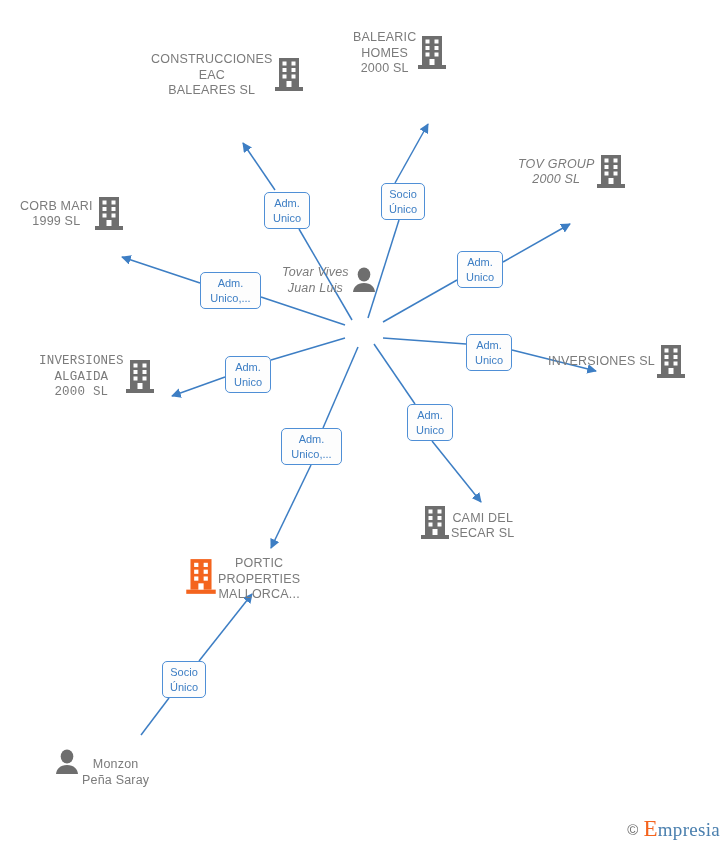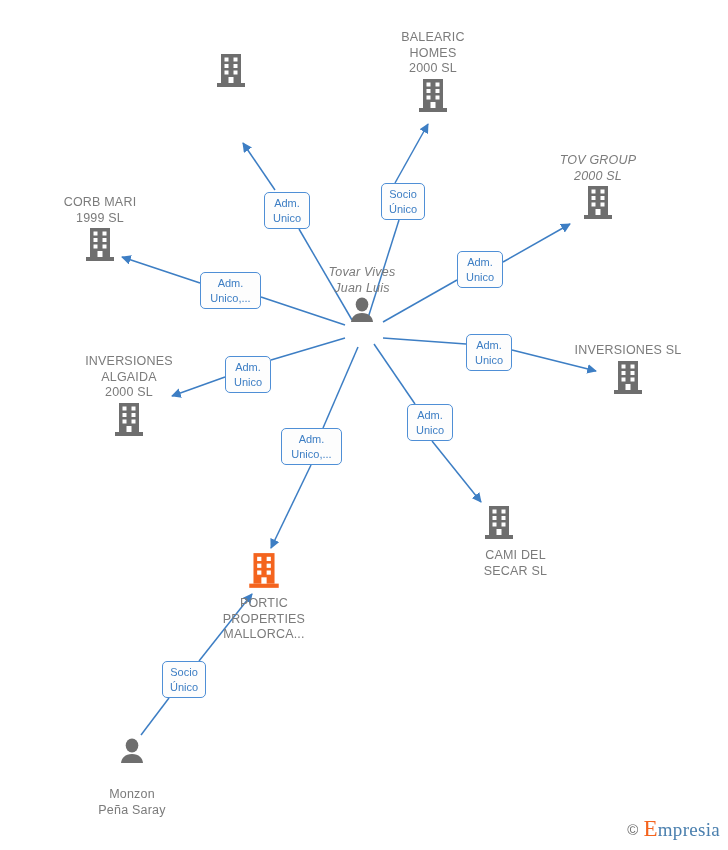--- a/index.html
+++ b/index.html
@@ -1,21 +1,21 @@
 <!DOCTYPE html>
 <html><head>
 <meta charset="utf-8">
 <style>
   html,body{margin:0;padding:0;background:#ffffff;}
   body{
     width:728px;height:850px;position:relative;overflow:hidden;
     font-family:"Liberation Sans","DejaVu Sans",sans-serif;
   }
   #graph-canvas{position:absolute;left:0;top:0;width:728px;height:850px;}
-  .node{position:absolute;display:flex;flex-direction:column;align-items:center;width:160px;}
+  .node{position:absolute;display:flex;flex-direction:row;align-items:center;width:160px;}
   .node-label{
     font-size:12.5px;line-height:15.5px;color:#7b7b7b;text-align:center;
     letter-spacing:.2px;white-space:pre-line;
   }
   .node-icon{display:block;}
   .node-icon svg{display:block;}
   .edge-label{
     position:absolute;background:#fdfdfd;border:1.4px solid #4f8fd6;border-radius:5px;
     color:#3d7ec4;font-size:11px;line-height:14.5px;text-align:center;
     padding:3px 6px 4px;white-space:pre-line;box-sizing:border-box;
@@ -64,20 +64,23 @@
 
     <line x1="358" y1="347" x2="323" y2="428"></line>
     <line x1="311" y1="465" x2="271" y2="548" marker-end="url(#arrow)"></line>
 
     <line x1="141" y1="735" x2="169" y2="698"></line>
     <line x1="199" y1="661" x2="252" y2="594" marker-end="url(#arrow)"></line>
   </g>
 </svg>
 
 <div class="node" style="left:151px;top:52px;">
+  <div class="node-label">CONSTRUCCIONES
+EAC
+BALEARES SL</div>
   <span class="node-icon">
     <svg width="32" height="38" viewBox="0 0 32 38">
         <g fill="#6e6e6e">
       <rect x="6" y="2" width="20" height="29"></rect>
           <rect x="2" y="31" width="28" height="4"></rect>
     </g>
         <g fill="#ffffff">
       <rect x="9.5" y="5.5" width="4" height="4"></rect>
           <rect x="18.5" y="5.5" width="4" height="4"></rect>
       <rect x="9.5" y="12" width="4" height="4"></rect>
@@ -150,21 +153,21 @@
       <rect x="9.5" y="12" width="4" height="4"></rect>
           <rect x="18.5" y="12" width="4" height="4"></rect>
       <rect x="9.5" y="18.5" width="4" height="4"></rect>
           <rect x="18.5" y="18.5" width="4" height="4"></rect>
       <rect x="13.5" y="25" width="5" height="6"></rect>
     </g>
       </svg>
   </span>
 </div>
 
-<div class="node" style="left:49px;top:354px;">
+<div class="node" style="left:39px;top:354px;font-family:Liberation Mono, monospace;">
   <div class="node-label">INVERSIONES
 ALGAIDA
 2000  SL</div>
   <span class="node-icon">
     <svg width="32" height="38" viewBox="0 0 32 38">
         <g fill="#6e6e6e">
       <rect x="6" y="2" width="20" height="29"></rect>
           <rect x="2" y="31" width="28" height="4"></rect>
     </g>
         <g fill="#ffffff">
@@ -212,25 +215,25 @@
       <rect x="9.5" y="5.5" width="4" height="4"></rect>
           <rect x="18.5" y="5.5" width="4" height="4"></rect>
       <rect x="9.5" y="12" width="4" height="4"></rect>
           <rect x="18.5" y="12" width="4" height="4"></rect>
       <rect x="9.5" y="18.5" width="4" height="4"></rect>
           <rect x="18.5" y="18.5" width="4" height="4"></rect>
       <rect x="13.5" y="25" width="5" height="6"></rect>
     </g>
       </svg>
   </span>
-  <div class="node-label" style="margin-top:6px;margin-left:33px;">CAMI DEL
+  <div class="node-label" style="margin-top:6px;">CAMI DEL
 SECAR  SL</div>
 </div>
 
-<div class="node" style="left:184px;top:551px;justify-content:flex-end;">
+<div class="node" style="left:184px;top:551px;">
   <span class="node-icon">
     <svg width="34" height="40" viewBox="0 0 32 38">
         <g fill="#f4641e">
       <rect x="6" y="2" width="20" height="29"></rect>
           <rect x="2" y="31" width="28" height="4"></rect>
     </g>
         <g fill="#ffffff">
       <rect x="9.5" y="5.5" width="4" height="4"></rect>
           <rect x="18.5" y="5.5" width="4" height="4"></rect>
       <rect x="9.5" y="12" width="4" height="4"></rect>

